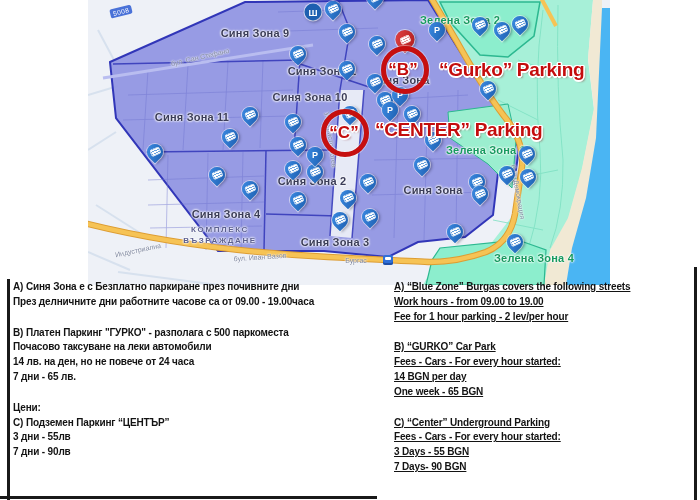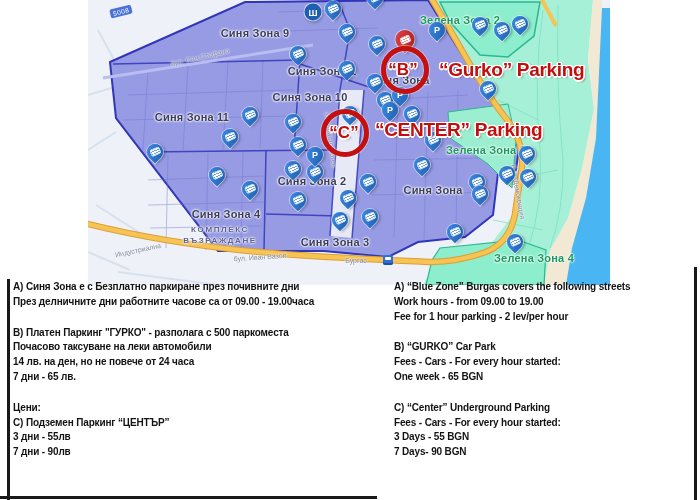--- a/index.html
+++ b/index.html
@@ -46,21 +46,21 @@
 
   .road-badge{position:absolute;left:22px;top:7px;z-index:4;background:#4a72d8;color:#fff;font-size:6.5px;
       padding:1px 3px;border-radius:2px;transform:rotate(-14deg);letter-spacing:.5px;}
   .bus-badge{position:absolute;left:295px;top:255px;width:10px;height:10px;background:#2f6fd8;border-radius:2.5px;z-index:4;
       box-shadow:inset 0 -2px 0 #1d4fa8;}
   .bus-badge:before{content:"";position:absolute;left:2px;top:2px;width:6px;height:3px;background:#fff;border-radius:1px;}
 
   
   .col{position:absolute;top:280px;color:#131313;font-size:10px;line-height:14.8px;font-weight:bold;letter-spacing:-.15px;}
   .col-left{left:13px;width:378px;}
-  .col-right{left:394px;width:300px;}
+  .col-right{left:394px;width:300px;text-decoration:underline;}
   .para{margin:0 0 16px 0;}
   .iline{white-space:nowrap;}
 
   
   .vline{position:absolute;width:2.5px;background:#191919;}
   .vline-left{left:7px;top:279px;height:221px;}
   .vline-right{left:694px;top:267px;height:233px;}
   .hline{position:absolute;left:0;top:496px;width:377px;height:2.5px;background:#191919;}
 </style>
 </head>
@@ -306,20 +306,21 @@
     </div>
   <div class="col col-right" id="colRight">
       <div class="para">
         <div class="iline">A) “Blue Zone” Burgas covers the following streets</div>
         <div class="iline">Work hours - from 09.00 to 19.00</div>
         <div class="iline">Fee for 1 hour parking - 2 lev/per hour</div>
       </div>
       <div class="para">
         <div class="iline">B) “GURKO” Car Park</div>
         <div class="iline">Fees - Cars - For every hour started:</div>
+        <div class="iline">14 BGN per day</div>
         <div class="iline">One week - 65 BGN</div>
       </div>
       <div class="para">
         <div class="iline">C) “Center” Underground Parking</div>
         <div class="iline">Fees - Cars - For every hour started:</div>
         <div class="iline">3 Days - 55 BGN</div>
         <div class="iline">7 Days- 90 BGN</div>
       </div>
     </div>
 

